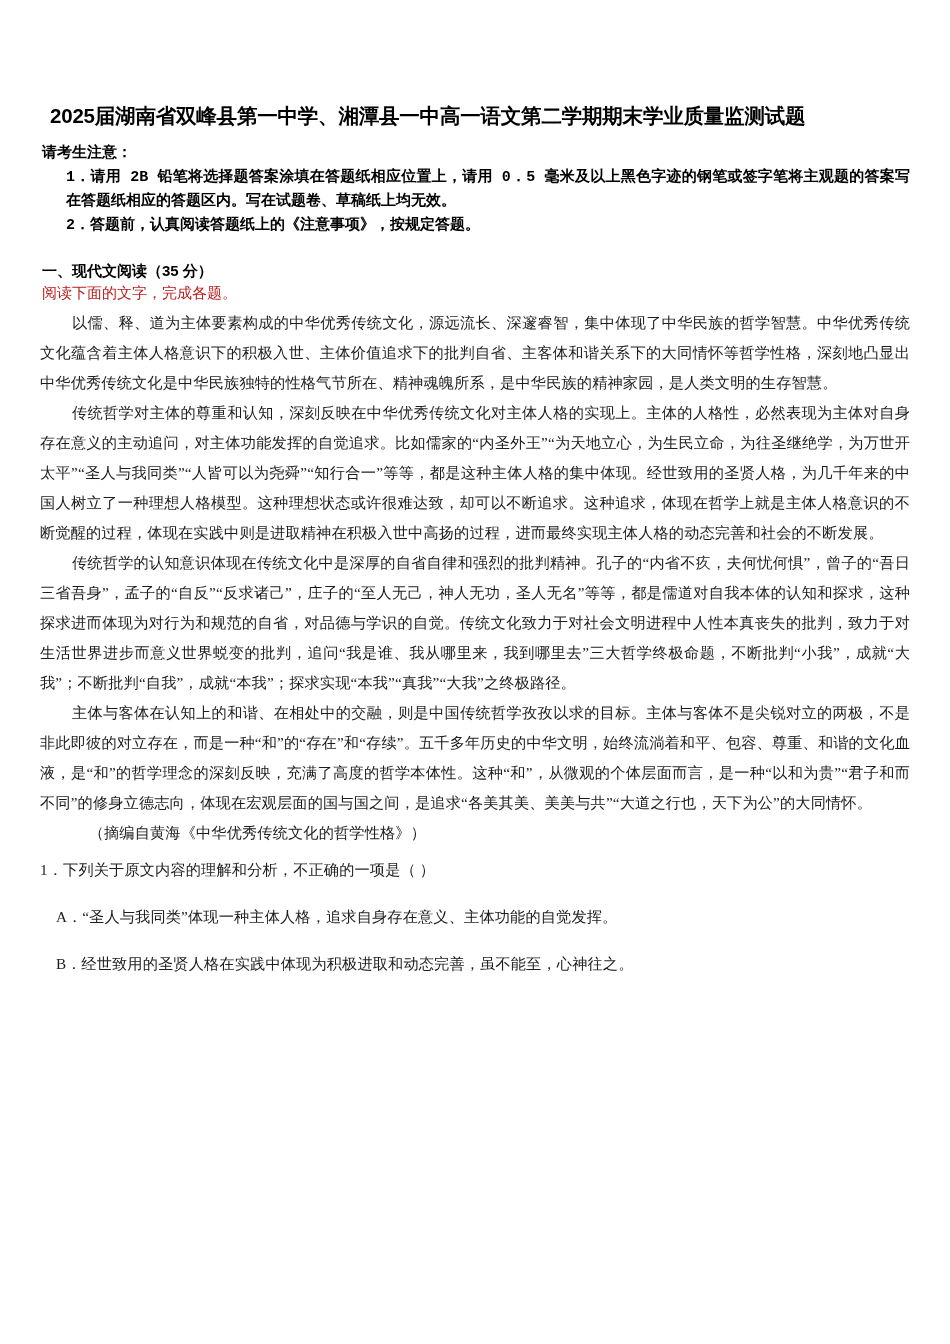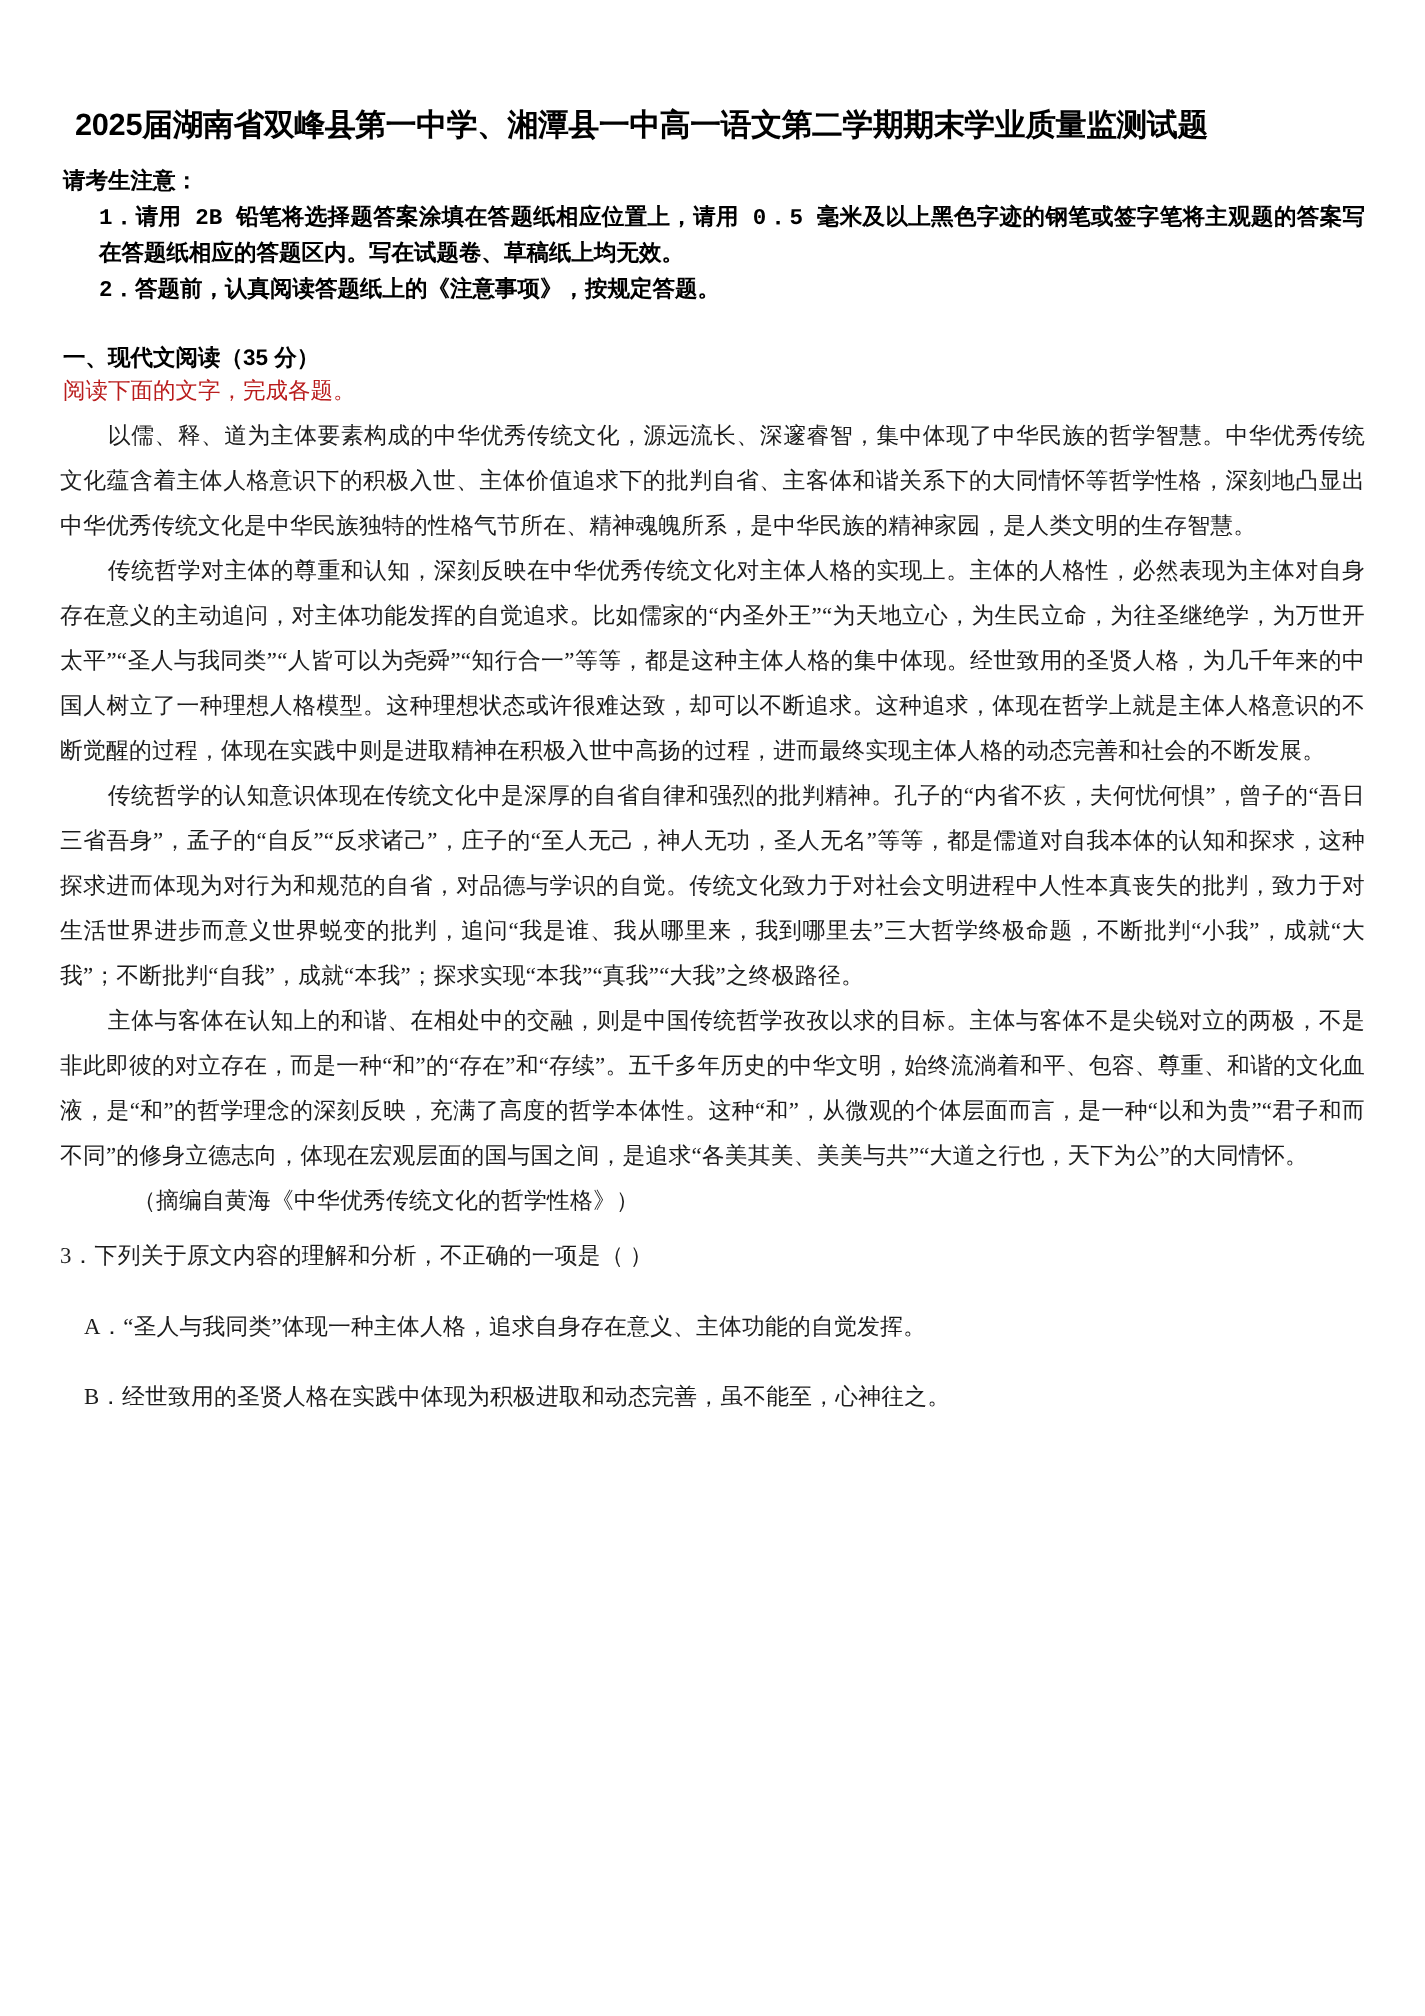--- a/index.html
+++ b/index.html
@@ -19,21 +19,21 @@
     width: 950px;
     height: 1344px;
     background: #ffffff;
     box-sizing: border-box;
     padding: 0 40px;
   }
 
   
   .doc-title {
     margin: 0;
-    padding-top: 72px;
+    padding-top: 104px;
     font-family: "Liberation Sans", "DejaVu Sans", sans-serif;
     font-weight: bold;
     font-size: 20.5px;
     letter-spacing: -0.2px;
     line-height: 1.2;
     white-space: nowrap;
     text-align: left;
     padding-left: 10px;
   }
 
@@ -133,21 +133,21 @@
 
   <div class="body-text">
     <p class="para">以儒、释、道为主体要素构成的中华优秀传统文化，源远流长、深邃睿智，集中体现了中华民族的哲学智慧。中华优秀传统文化蕴含着主体人格意识下的积极入世、主体价值追求下的批判自省、主客体和谐关系下的大同情怀等哲学性格，深刻地凸显出中华优秀传统文化是中华民族独特的性格气节所在、精神魂魄所系，是中华民族的精神家园，是人类文明的生存智慧。</p>
     <p class="para">传统哲学对主体的尊重和认知，深刻反映在中华优秀传统文化对主体人格的实现上。主体的人格性，必然表现为主体对自身存在意义的主动追问，对主体功能发挥的自觉追求。比如儒家的“内圣外王”“为天地立心，为生民立命，为往圣继绝学，为万世开太平”“圣人与我同类”“人皆可以为尧舜”“知行合一”等等，都是这种主体人格的集中体现。经世致用的圣贤人格，为几千年来的中国人树立了一种理想人格模型。这种理想状态或许很难达致，却可以不断追求。这种追求，体现在哲学上就是主体人格意识的不断觉醒的过程，体现在实践中则是进取精神在积极入世中高扬的过程，进而最终实现主体人格的动态完善和社会的不断发展。</p>
     <p class="para">传统哲学的认知意识体现在传统文化中是深厚的自省自律和强烈的批判精神。孔子的“内省不疚，夫何忧何惧”，曾子的“吾日三省吾身”，孟子的“自反”“反求诸己”，庄子的“至人无己，神人无功，圣人无名”等等，都是儒道对自我本体的认知和探求，这种探求进而体现为对行为和规范的自省，对品德与学识的自觉。传统文化致力于对社会文明进程中人性本真丧失的批判，致力于对生活世界进步而意义世界蜕变的批判，追问“我是谁、我从哪里来，我到哪里去”三大哲学终极命题，不断批判“小我”，成就“大我”；不断批判“自我”，成就“本我”；探求实现“本我”“真我”“大我”之终极路径。</p>
     <p class="para">主体与客体在认知上的和谐、在相处中的交融，则是中国传统哲学孜孜以求的目标。主体与客体不是尖锐对立的两极，不是非此即彼的对立存在，而是一种“和”的“存在”和“存续”。五千多年历史的中华文明，始终流淌着和平、包容、尊重、和谐的文化血液，是“和”的哲学理念的深刻反映，充满了高度的哲学本体性。这种“和”，从微观的个体层面而言，是一种“以和为贵”“君子和而不同”的修身立德志向，体现在宏观层面的国与国之间，是追求“各美其美、美美与共”“大道之行也，天下为公”的大同情怀。</p>
     <p class="citation">（摘编自黄海《中华优秀传统文化的哲学性格》）</p>
   </div>
 
   <div class="questions">
-    <p class="question-stem">3．下列关于原文内容的理解和分析，不正确的一项是（    ）</p>
+    <p class="question-stem">1．下列关于原文内容的理解和分析，不正确的一项是（    ）</p>
     <p class="option">
       <span class="opt-letter">A．</span><span>“圣人与我同类”体现一种主体人格，追求自身存在意义、主体功能的自觉发挥。</span>
     </p>
     <p class="option">
       <span class="opt-letter">B．</span><span>经世致用的圣贤人格在实践中体现为积极进取和动态完善，虽不能至，心神往之。</span>
     </p>
   </div>
 
 </div>
 

